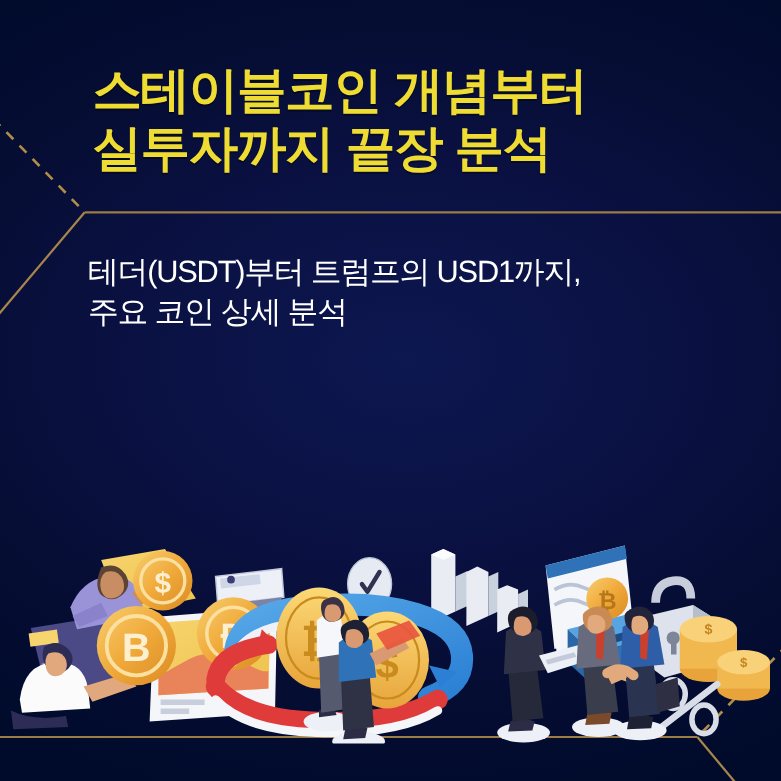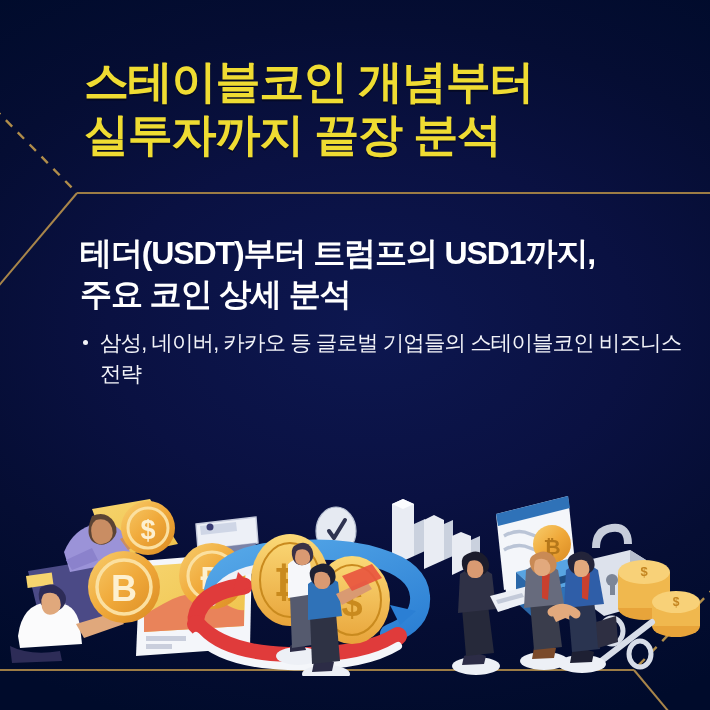--- a/index.html
+++ b/index.html
@@ -24,22 +24,22 @@
     color:#EFDC32;
     font-size:45px;line-height:1.17;
     font-weight:700;letter-spacing:-1.2px;
     text-shadow:0 2px 0 rgba(0,0,0,.35);
     white-space:pre-line;
   }
   
   .subtitle{
     position:absolute;left:80px;top:206px;width:620px;
     color:#ffffff;
-    font-size:32px;line-height:1.3;
-    font-weight:700;letter-spacing:-1.1px;
+    font-size:28px;line-height:1.3;
+    font-weight:400;letter-spacing:-1.1px;
     white-space:pre-line;
   }
   
   .bullets{
     position:absolute;left:82px;top:328px;width:600px;
     list-style:none;margin:0;padding:0;
     color:#f2f3f8;
   }
   .bullets li{
     position:relative;
@@ -74,21 +74,20 @@
     <line x1="-4" y1="670" x2="634" y2="670" stroke="#9C7C45" stroke-width="2" stroke-linecap="butt"></line>
   </svg>
 
   <h1 class="headline">스테이블코인 개념부터
 실투자까지 끝장 분석</h1>
 
   <h2 class="subtitle">테더(USDT)부터 트럼프의 USD1까지,
 주요 코인 상세 분석</h2>
 
   <ul class="bullets">
-    <li>삼성, 네이버, 카카오 등 글로벌 기업들의 스테이블코인 비즈니스 전략</li>
   </ul>
 
   <div class="illus">
     <svg width="710" height="200" viewBox="0 0 710 200">
       <defs>
         <linearGradient id="gcoin" x1="0" y1="0" x2="1" y2="1">
           <stop offset="0" stop-color="#F7CE6E"></stop>
             <stop offset="0.5" stop-color="#F0A93A"></stop>
             <stop offset="1" stop-color="#D98A22"></stop>
         </linearGradient>

